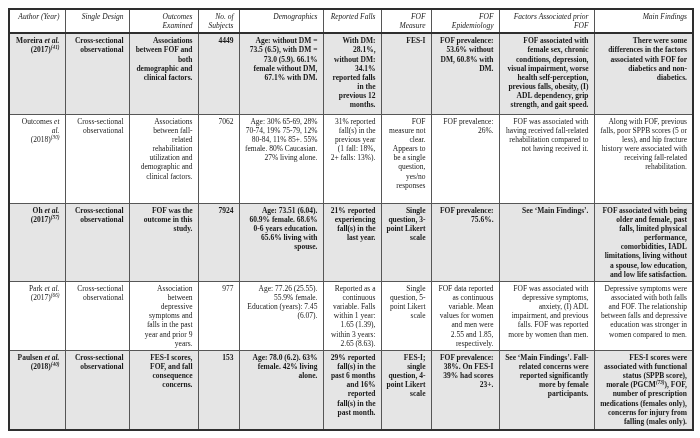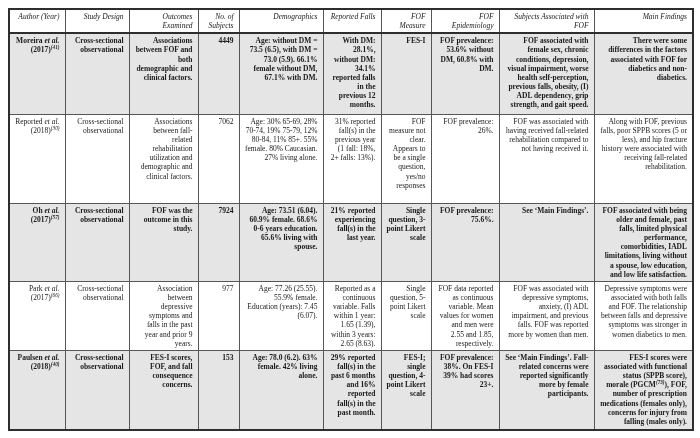--- a/index.html
+++ b/index.html
@@ -40,28 +40,28 @@
         <col style="width:84px">
         <col style="width:58px">
       <col style="width:50px">
         <col style="width:68px">
         <col style="width:95px">
       <col style="width:99px">
     </colgroup>
     <thead>
       <tr class="hdr">
         <th>Author (Year)</th>
-        <th>Study Design</th>
+        <th>Single Design</th>
         <th>Outcomes Examined</th>
         <th>No. of Subjects</th>
         <th>Demographics</th>
         <th>Reported Falls</th>
         <th>FOF Measure</th>
         <th>FOF Epidemiology</th>
-        <th>Subjects Associated with FOF</th>
+        <th>Factors Associated prior FOF</th>
         <th>Main Findings</th>
       </tr>
     </thead>
     <tbody>
       <tr class="r1 shade">
         <td>
           <span>Moreira</span>
           <span class="it">et al.</span><br>
           <span>(2017)</span><sup>(41)</sup>
         </td>
@@ -70,21 +70,21 @@
         <td>4449</td>
         <td>Age: without DM = 73.5 (6.5), with DM = 73.0 (5.9). 66.1% female without DM, 67.1% with DM.</td>
         <td>With DM: 28.1%, without DM: 34.1% reported falls in the previous 12 months.</td>
         <td>FES-I</td>
         <td>FOF prevalence: 53.6% without DM, 60.8% with DM.</td>
         <td>FOF associated with female sex, chronic conditions, depression, visual impairment, worse health self-perception, previous falls, obesity, (I) ADL dependency, grip strength, and gait speed.</td>
         <td>There were some differences in the factors associated with FOF for diabetics and non-diabetics.</td>
       </tr>
       <tr class="r2">
         <td>
-          <span>Reported</span>
+          <span>Outcomes</span>
           <span class="it">et al.</span><br>
           <span>(2018)</span><sup>(30)</sup>
         </td>
         <td>Cross-sectional observational</td>
         <td>Associations between fall-related rehabilitation utilization and demographic and clinical factors.</td>
         <td>7062</td>
         <td>Age: 30% 65-69, 28% 70-74, 19% 75-79, 12% 80-84, 11% 85+. 55% female. 80% Caucasian. 27% living alone.</td>
         <td>31% reported fall(s) in the previous year (1 fall: 18%, 2+ falls: 13%).</td>
         <td>FOF measure not clear. Appears to be a single question, yes/no responses</td>
         <td>FOF prevalence: 26%.</td>
@@ -114,21 +114,21 @@
           <span>(2017)</span><sup>(66)</sup>
         </td>
         <td>Cross-sectional observational</td>
         <td>Association between depressive symptoms and falls in the past year and prior 9 years.</td>
         <td>977</td>
         <td>Age: 77.26 (25.55). 55.9% female. Education (years): 7.45 (6.07).</td>
         <td>Reported as a continuous variable. Falls within 1 year: 1.65 (1.39), within 3 years: 2.65 (8.63).</td>
         <td>Single question, 5-point Likert scale</td>
         <td>FOF data reported as continuous variable. Mean values for women and men were 2.55 and 1.85, respectively.</td>
         <td>FOF was associated with depressive symptoms, anxiety, (I) ADL impairment, and previous falls. FOF was reported more by women than men.</td>
-        <td>Depressive symptoms were associated with both falls and FOF. The relationship between falls and depressive symptoms was stronger in women diabetics to men.</td>
+        <td>Depressive symptoms were associated with both falls and FOF. The relationship between falls and depressive education was stronger in women compared to men.</td>
       </tr>
       <tr class="r5 shade">
         <td>
           <span>Paulsen</span>
           <span class="it">et al.</span><br>
           <span>(2018)</span><sup>(40)</sup>
         </td>
         <td>Cross-sectional observational</td>
         <td>FES-I scores, FOF, and fall consequence concerns.</td>
         <td>153</td>

